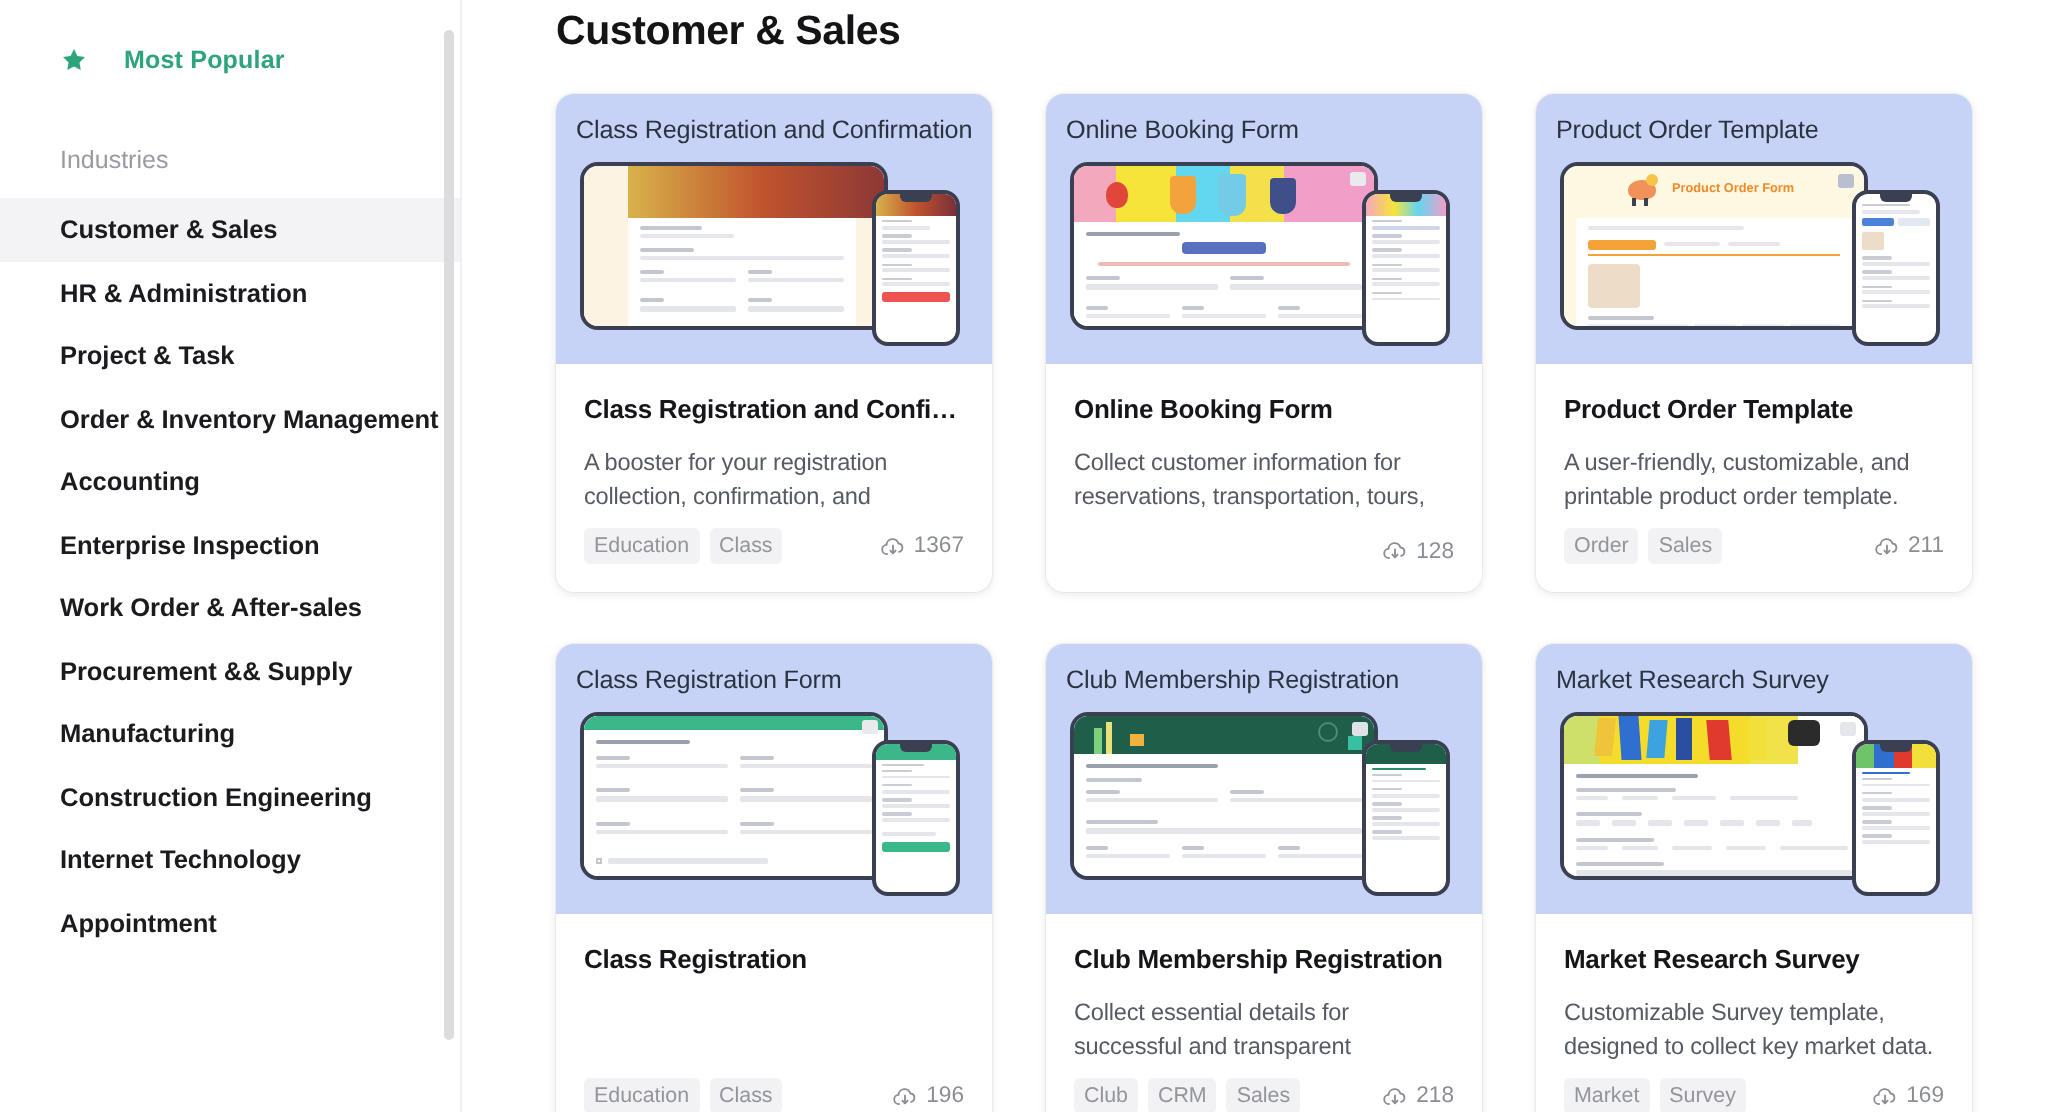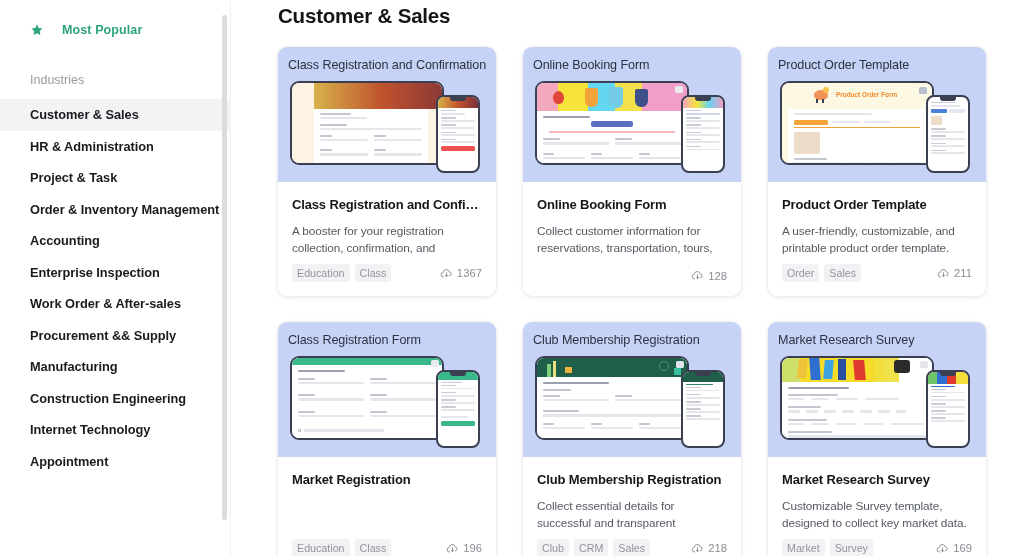--- a/index.html
+++ b/index.html
@@ -545,21 +545,21 @@
                   <div class="ph-ln"></div>
                 <div class="ph-ln s"></div>
                   <div class="ph-ln"></div>
                 <div class="ph-ln" style="width:80%;margin-top:5px"></div>
                 <div class="ph-btn" style="background:#3bb88a"></div>
               </div>
             </div>
           </div>
         </div>
         <div class="card-body">
-          <div class="card-title">Market Registration</div>
+          <div class="card-title">Class Registration</div>
           <div class="card-foot">
             <div class="tags">
               <span class="tag">Education</span>
               <span class="tag">Class</span>
             </div>
             <div class="dl">
               <span class="dl-ico">
                 <svg viewBox="0 0 24 24" width="13" height="13" fill="none" stroke="#8b8d94" stroke-width="1.7" stroke-linecap="round" stroke-linejoin="round">
                     <path d="M6.5 18.5A4.2 4.2 0 0 1 6 10.1a5.6 5.6 0 0 1 11-1.3 3.9 3.9 0 0 1 .6 7.7"></path>
                     <path d="M12 10.5v7"></path>

